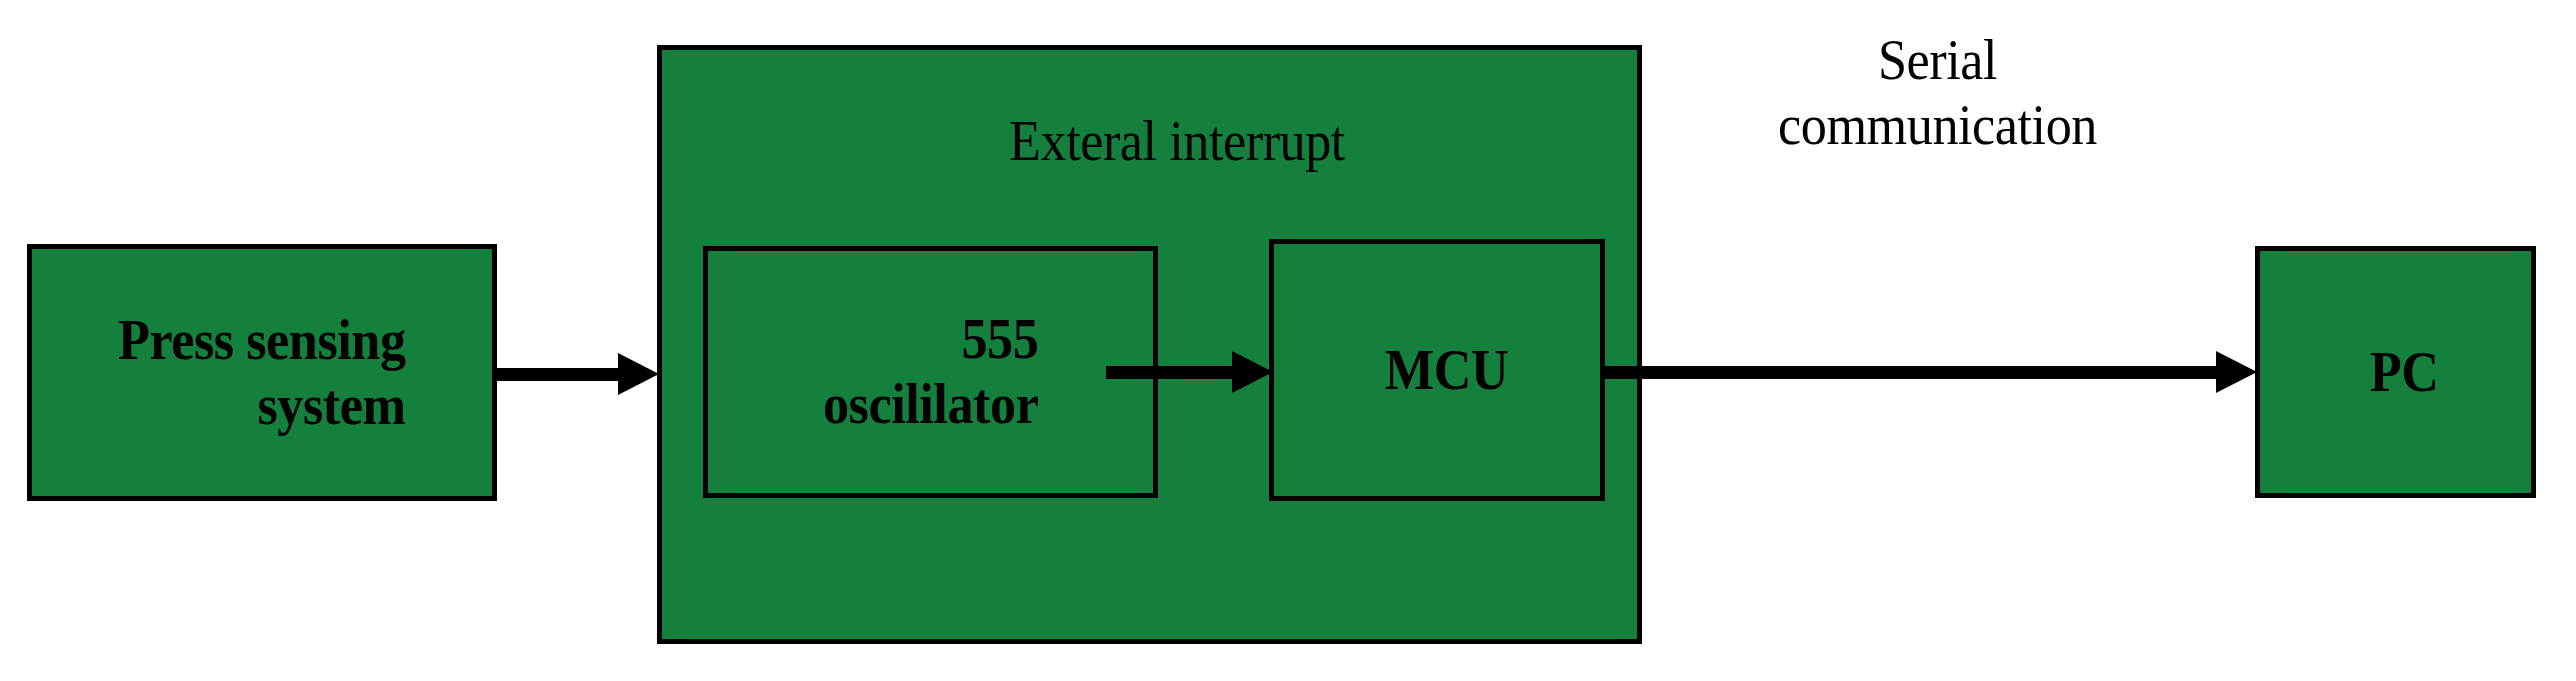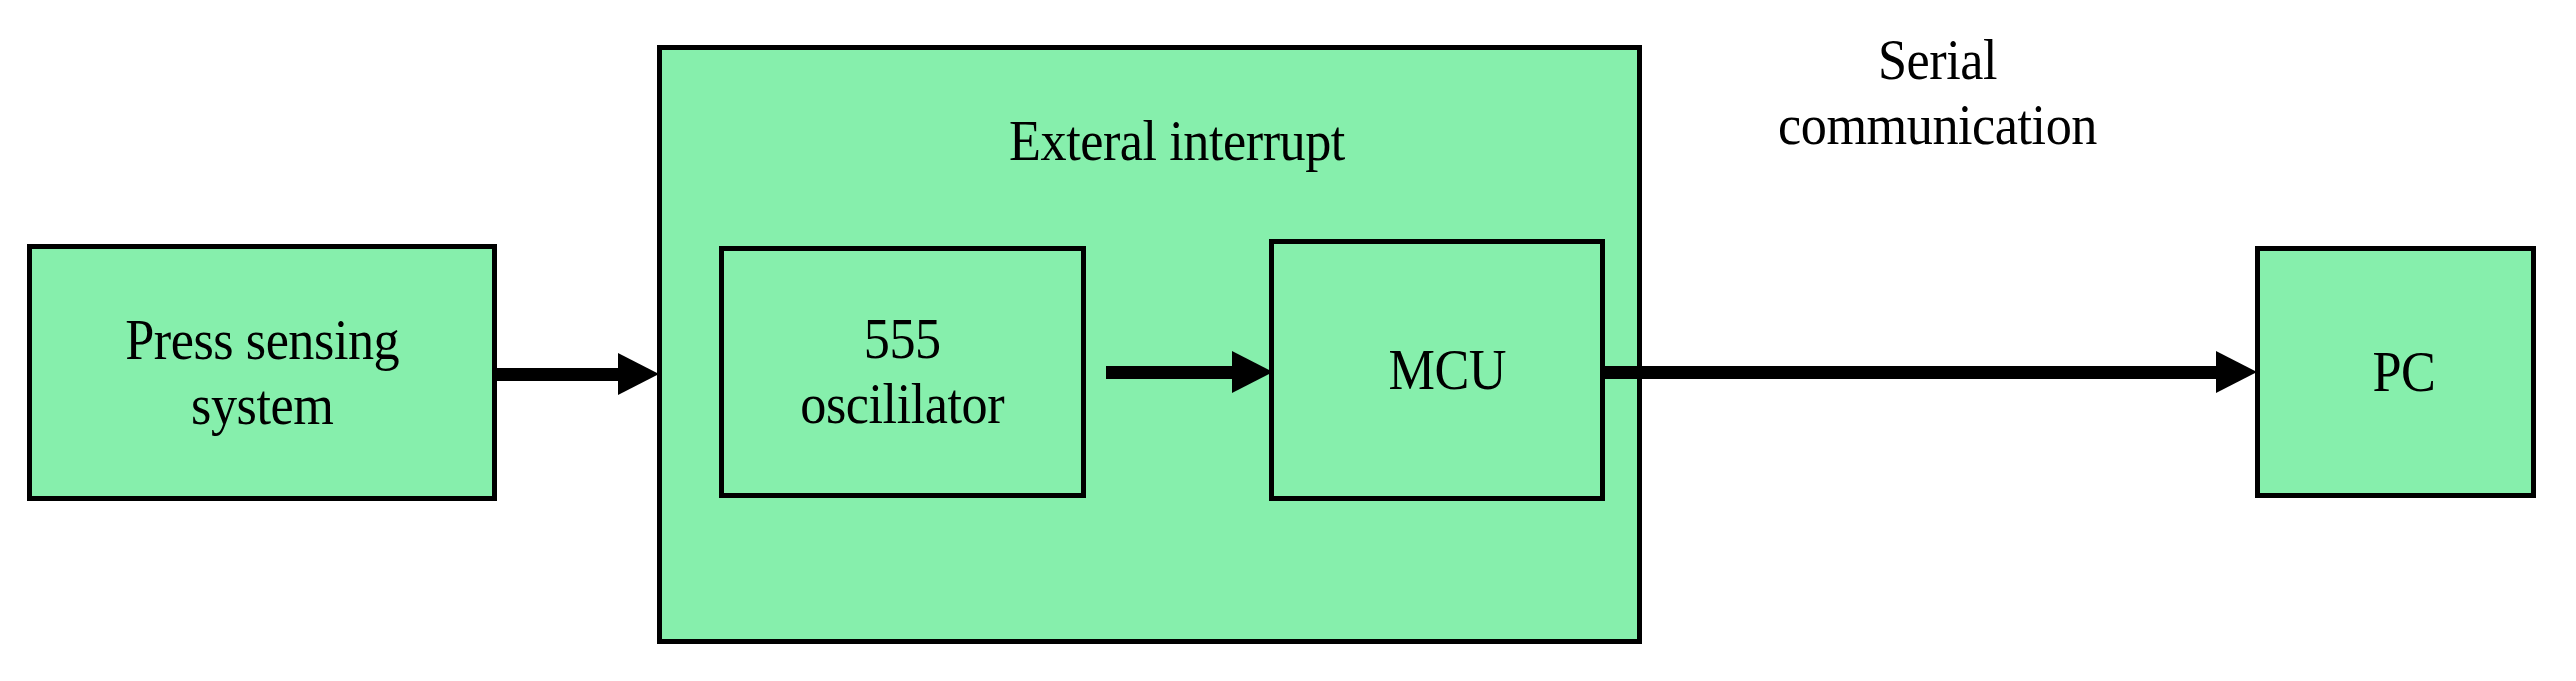--- a/index.html
+++ b/index.html
@@ -16,44 +16,45 @@
     overflow: hidden;
     font-family: "Liberation Serif", "DejaVu Serif", serif;
     color: #000000;
   }
 
   
   .box {
     position: absolute;
     box-sizing: border-box;
     border: 5.6px solid #000000;
-    background: #86efac;
+    background: #15803d;
     display: flex;
     align-items: center;
     justify-content: center;
-    text-align: center;
+    text-align: right;
+    font-weight: bold;
   }
   .box .box-label {
     font-size: 58px;
     line-height: 1.12;
     letter-spacing: -0.5px;
     transform: scaleX(0.90);
     white-space: pre-line;
   }
 
   
   #box-press-sensing {
     left: 27px;  top: 244px;  width: 470px;  height: 257px;
   }
   #box-outer-group {
     left: 657px; top: 45px;   width: 985px; height: 599px;
     display: block;
   }
   #box-555 {
-    left: 703px; top: 246px;  width: 367px;  height: 252px; margin-left: 16px;
+    left: 703px; top: 246px;  width: 455px;  height: 252px;
   }
   #box-mcu {
     left: 1269px; top: 239px; width: 336px;  height: 262px; padding-left: 20px;
   }
   #box-pc {
     left: 2255px; top: 246px; width: 281px;  height: 252px; padding-left: 17px;
   }
 
   
   .label {

